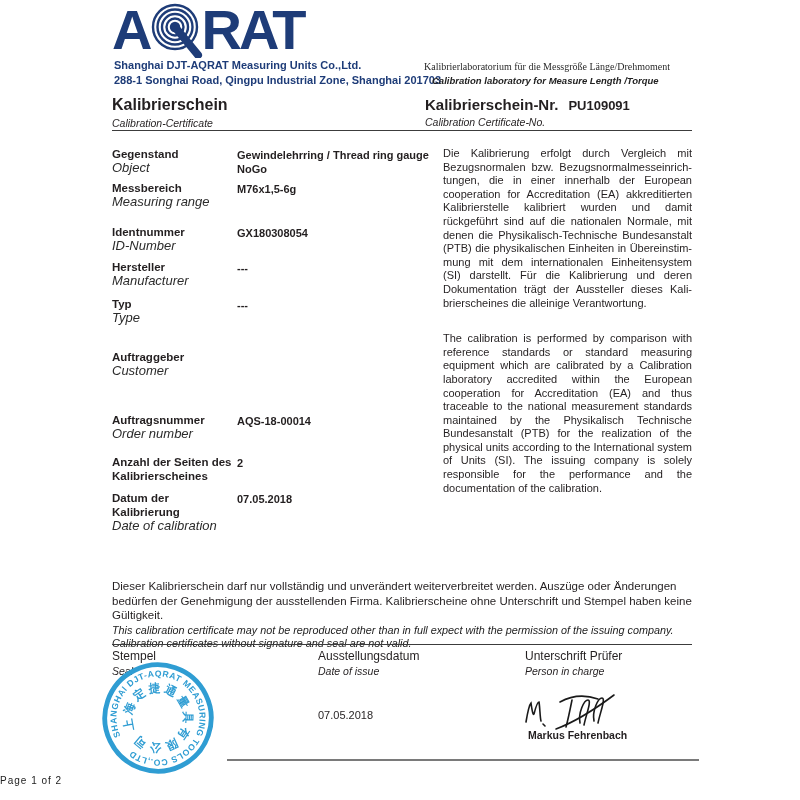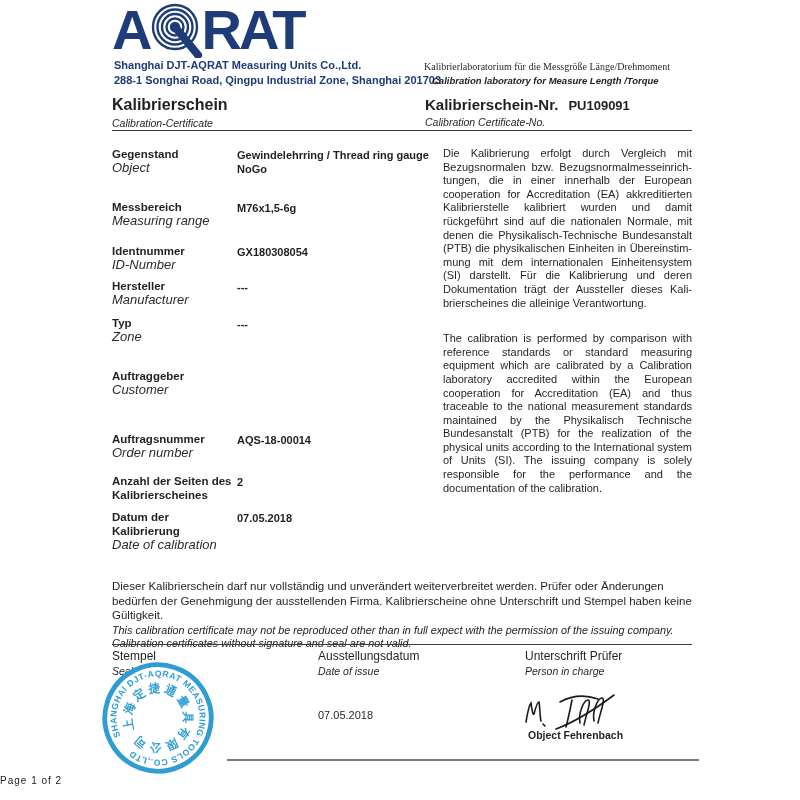--- a/index.html
+++ b/index.html
@@ -27,21 +27,21 @@
   .hr1 { position:absolute; left:112px; top:130px; width:580px; height:0; border-top:1.5px solid #3c3c3c; }
   .hr2 { position:absolute; left:112px; top:644px; width:580px; height:0; border-top:1.5px solid #3c3c3c; }
 
   
   .left-col { position:absolute; left:112px; top:147px; width:326px; }
   .field-row { display:flex; }
   .field-label { width:125px; flex:0 0 125px; }
   .lbl { font-weight:bold; font-size:11.5px; line-height:14px; }
   .sub { font-style:italic; font-size:13px; line-height:13px; color:#2b2b2b; }
   .field-value { flex:1; font-weight:bold; font-size:11px; line-height:14px; padding-top:1px; }
-  .r0{margin-top:0} .r1{margin-top:24px} .r2{margin-top:17px} .r3{margin-top:8px} .r4{margin-top:10px}
+  .r0{margin-top:0} .r1{margin-top:5px} .r2{margin-top:17px} .r3{margin-top:8px} .r4{margin-top:10px}
   .r5{margin-top:26px} .r6{margin-top:36px} .r7{margin-top:15px} .r8{margin-top:8px}
 
   
   .right-col { position:absolute; left:443px; top:147px; width:249px; }
   .para { font-size:11px; line-height:13.6px; text-align:justify; }
   .para.en { margin-top:22px; }
 
   
   .disclaimer { position:absolute; left:112px; top:579px; width:582px; }
   .disc-de { font-size:11.5px; line-height:14.5px; }
@@ -133,21 +133,21 @@
     <div class="field-label">
       <div class="lbl">Hersteller</div>
       <div class="sub">Manufacturer</div>
     </div>
     <div class="field-value">---</div>
   </div>
 
   <div class="field-row r4">
     <div class="field-label">
       <div class="lbl">Typ</div>
-      <div class="sub">Zone</div>
+      <div class="sub">Type</div>
     </div>
     <div class="field-value">---</div>
   </div>
 
   <div class="field-row r5">
     <div class="field-label">
       <div class="lbl">Auftraggeber</div>
       <div class="sub">Customer</div>
     </div>
     <div class="field-value"></div>
@@ -177,21 +177,21 @@
   </div>
 
 </div>
 
 <div class="right-col">
   <div class="para de">Die Kalibrierung erfolgt durch Vergleich mit Bezugsnormalen bzw. Bezugsnormalmesseinrich- tungen, die in einer innerhalb der European cooperation for Accreditation (EA) akkreditierten Kalibrierstelle kalibriert wurden und damit rückgeführt sind auf die nationalen Normale, mit denen die Physikalisch-Technische Bundesanstalt (PTB) die physikalischen Einheiten in Übereinstim- mung mit dem internationalen Einheitensystem (SI) darstellt. Für die Kalibrierung und deren Dokumentation trägt der Aussteller dieses Kali- brierscheines  die alleinige Verantwortung.</div>
   <div class="para en">The calibration is performed by comparison with reference standards or standard measuring equipment which are calibrated by a Calibration laboratory accredited within the European cooperation for Accreditation (EA) and thus traceable to the national  measurement standards maintained by the Physikalisch Technische Bundesanstalt (PTB) for the realization of the physical units according to the International system of Units (SI). The issuing company is solely responsible for the performance and the documentation of the calibration.</div>
 </div>
 
 <div class="disclaimer">
-  <div class="disc-de">Dieser Kalibrierschein darf nur vollständig und unverändert weiterverbreitet werden. Prüfer oder Änderungen bedürfen der Genehmigung der ausstellenden Firma. Kalibrierscheine ohne Unterschrift und Stempel haben keine Gültigkeit.</div>
+  <div class="disc-de">Dieser Kalibrierschein darf nur vollständig und unverändert weiterverbreitet werden. Auszüge oder Änderungen bedürfen der Genehmigung der ausstellenden Firma. Kalibrierscheine ohne Unterschrift und Stempel haben keine Gültigkeit.</div>
   <div class="disc-en">This calibration certificate may not be reproduced other than in full expect with the permission of the issuing company. Calibration certificates without signature and seal are not valid.</div>
 </div>
 
 <div class="hr2"></div>
 
 <div class="foot-label fl-seal">
   <div class="fl">Stempel</div>
   <div class="fs">Seal</div>
 </div>
 <div class="foot-label fl-date">
@@ -227,17 +227,17 @@
       <path d="M6 32 C8 20 10 14 11 13 C12 20 13 26 14 24 C16 16 18 12 19 12 C20 18 20 28 21 31"></path>
       <path d="M23 34 l2 2"></path>
       <path d="M40 12 Q58 2 78 9"></path>
       <path d="M52 10 C50 20 48 30 46 37"></path>
       <path d="M60 33 C58 23 64 10 68 10 C72 10 66 25 64 35"></path>
       <path d="M74 31 C72 21 78 8 82 8 C86 8 80 23 78 33"></path>
       <path d="M36 39 C52 33 74 20 94 5"></path>
     </g>
   </svg>
 </div>
-<div class="signer-name">Object Fehrenbach</div>
+<div class="signer-name">Markus Fehrenbach</div>
 
 <div class="sig-line"></div>
 
 <div class="page-num">Page  1 of  2</div>
 
 </body></html>

